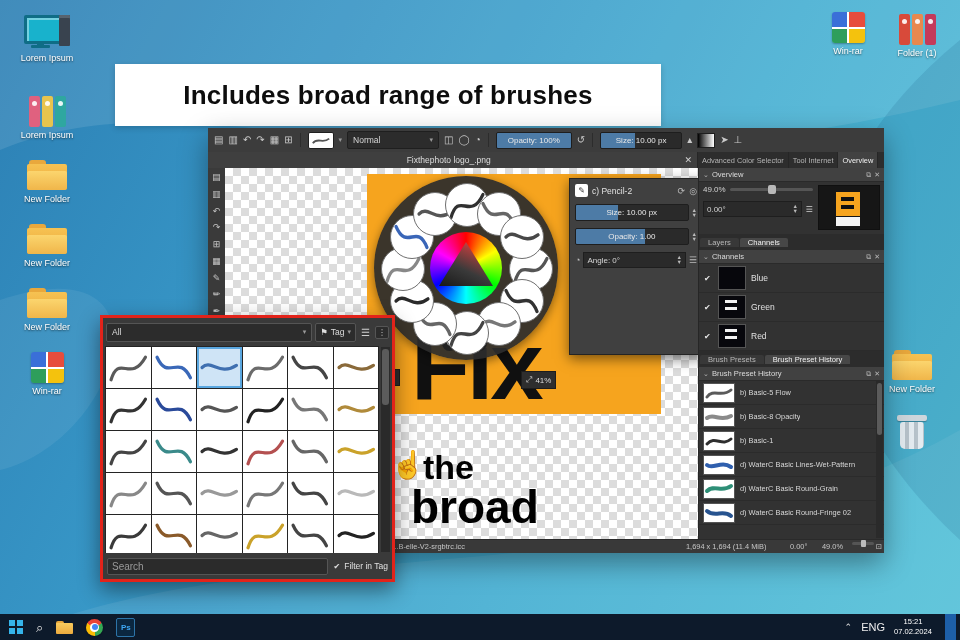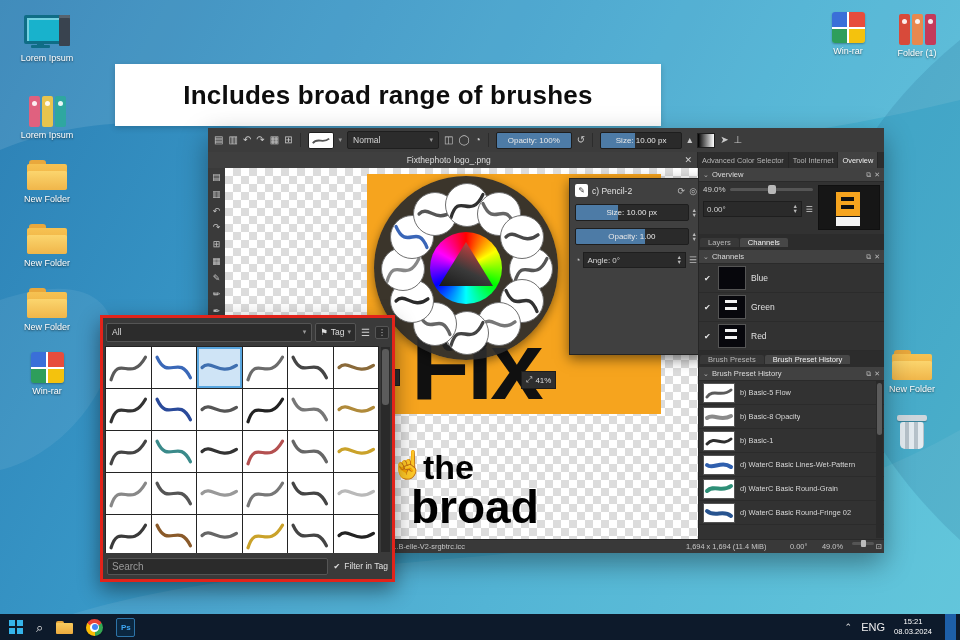--- a/index.html
+++ b/index.html
@@ -834,18 +834,18 @@
       <span class="tb-search">⌕</span>
       <span class="g-minifolder"></span>
       <span class="g-chrome mini"></span>
       <span class="g-ps">Ps</span>
     </div>
     <div class="tb-right">
       <span class="tb-caret">⌃</span>
       <span class="tb-lang">ENG</span>
       <div class="tb-clock">
         <div>15:21</div>
-        <div>08.03.2024</div>
+        <div>07.02.2024</div>
       </div>
       <span class="tb-strip"></span>
     </div>
   </div>
 </div>
 
 </body></html>

